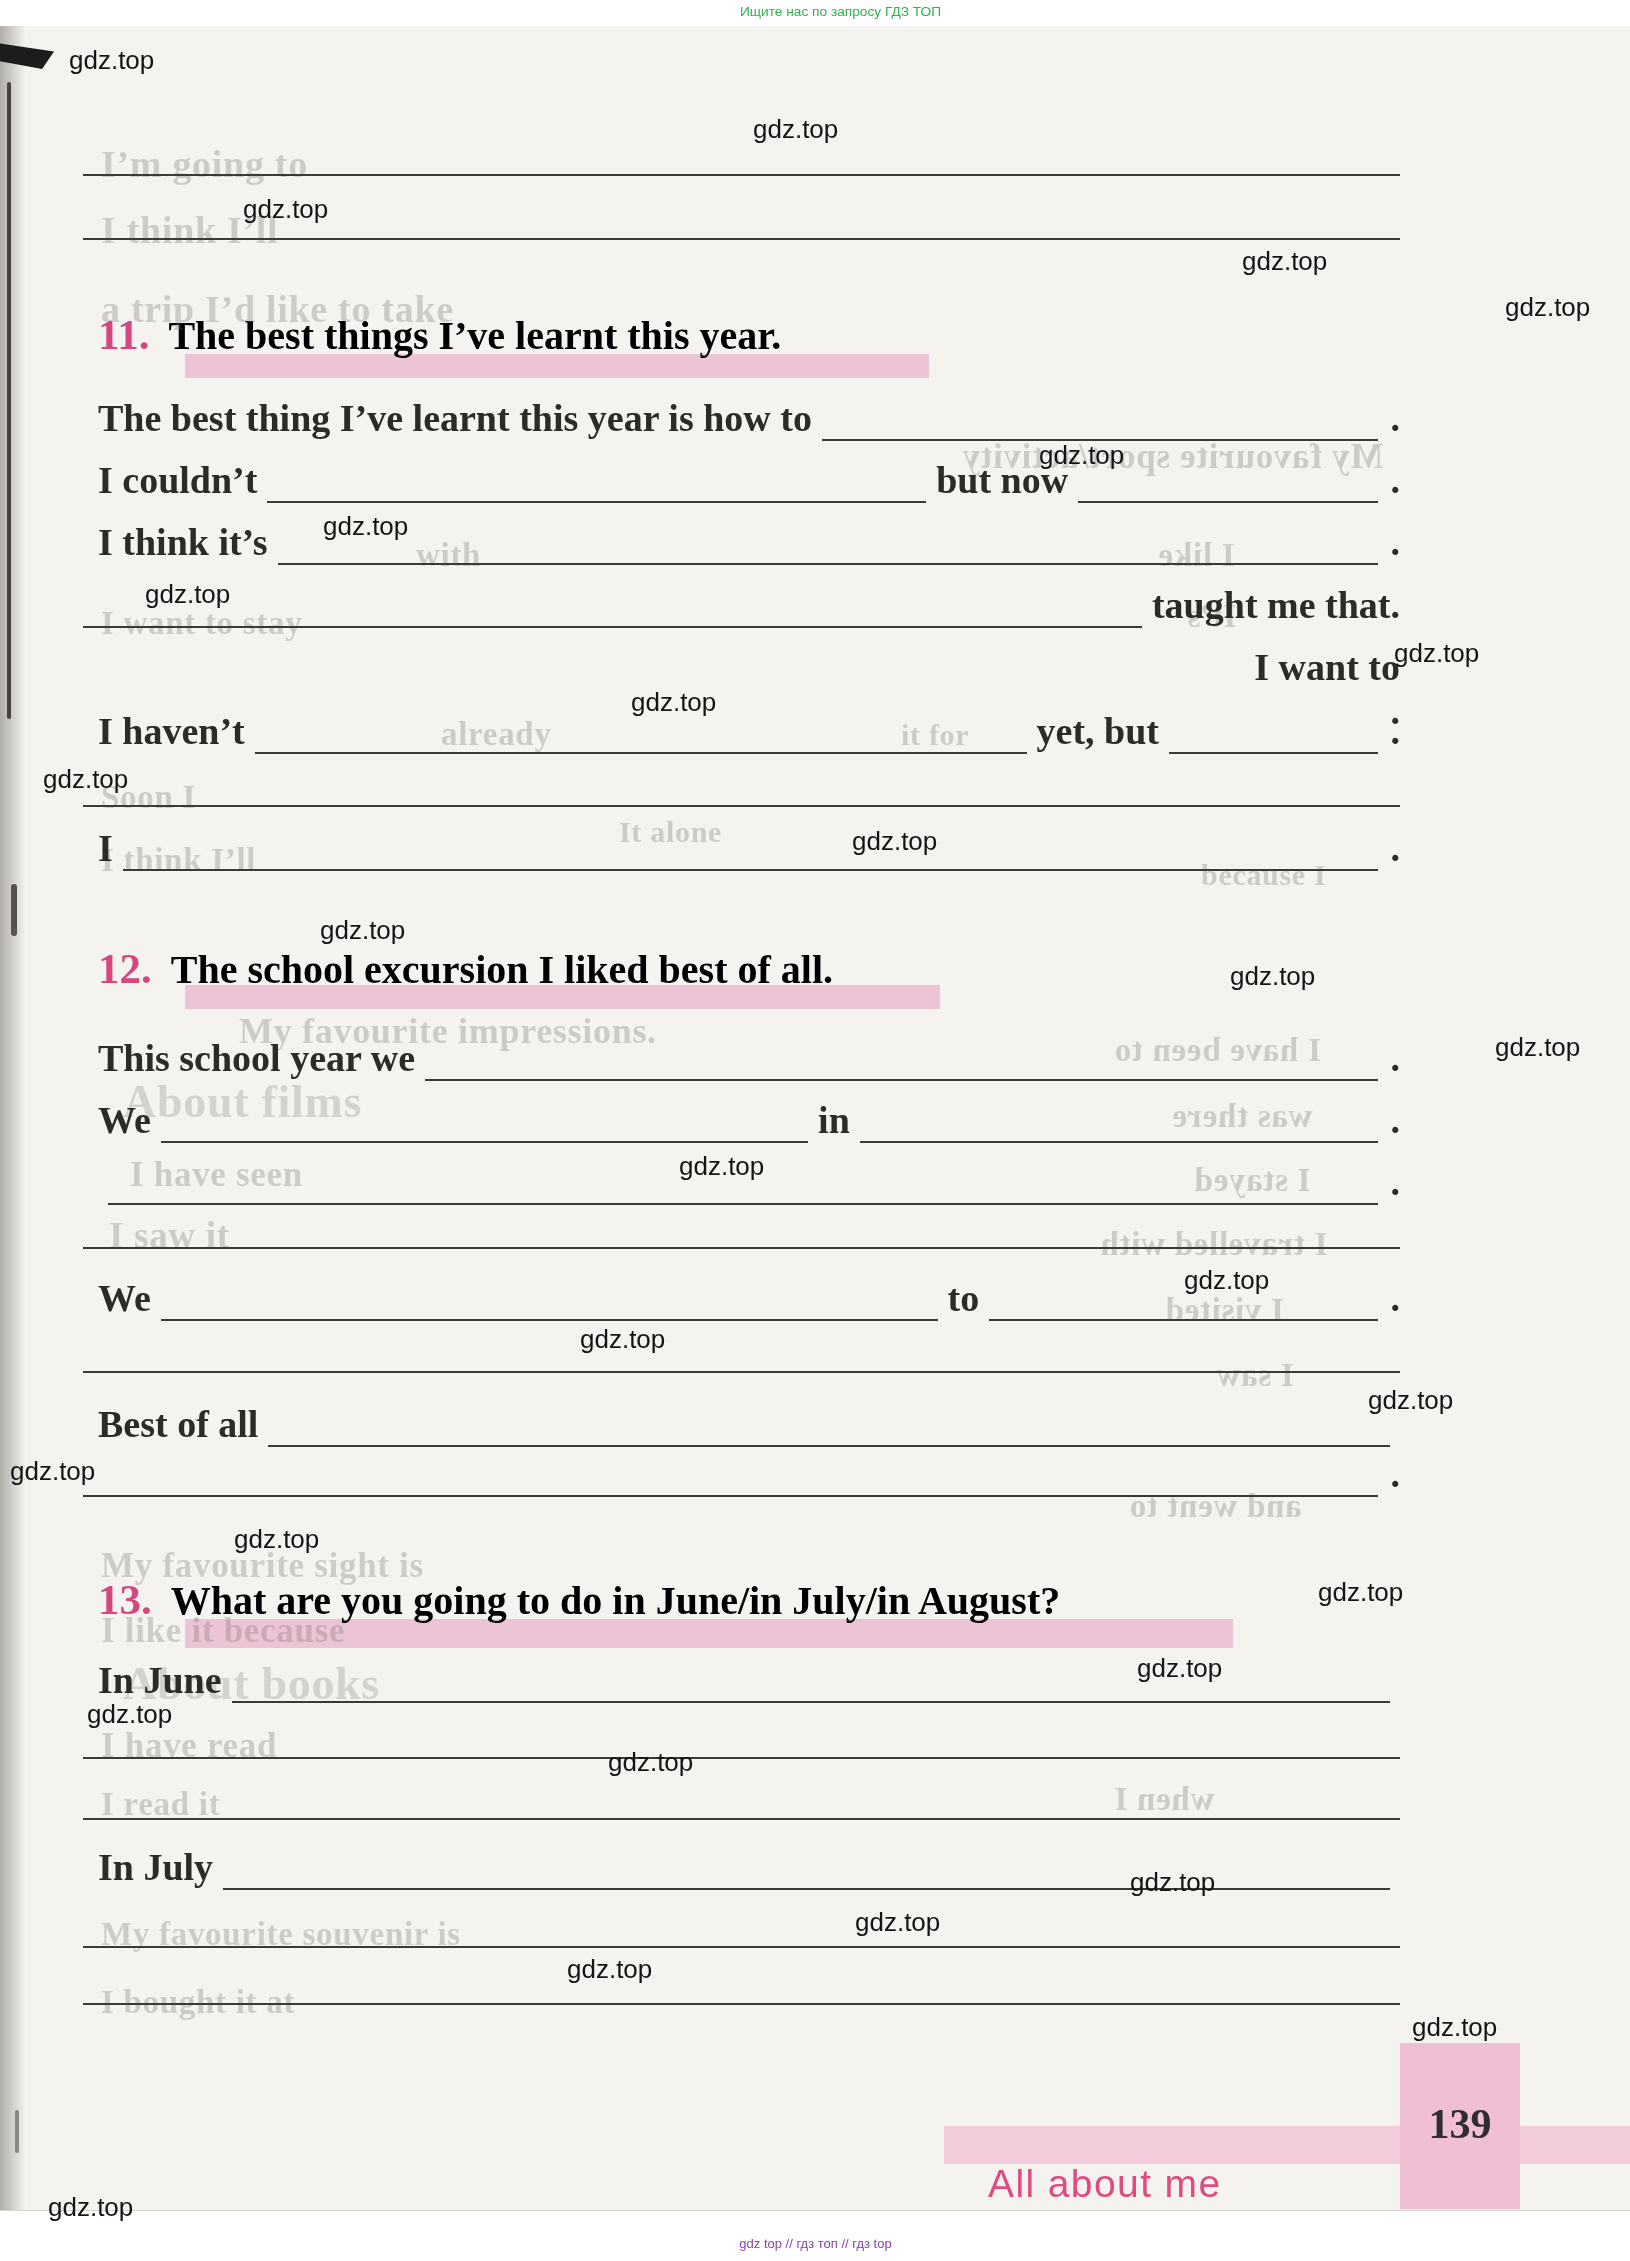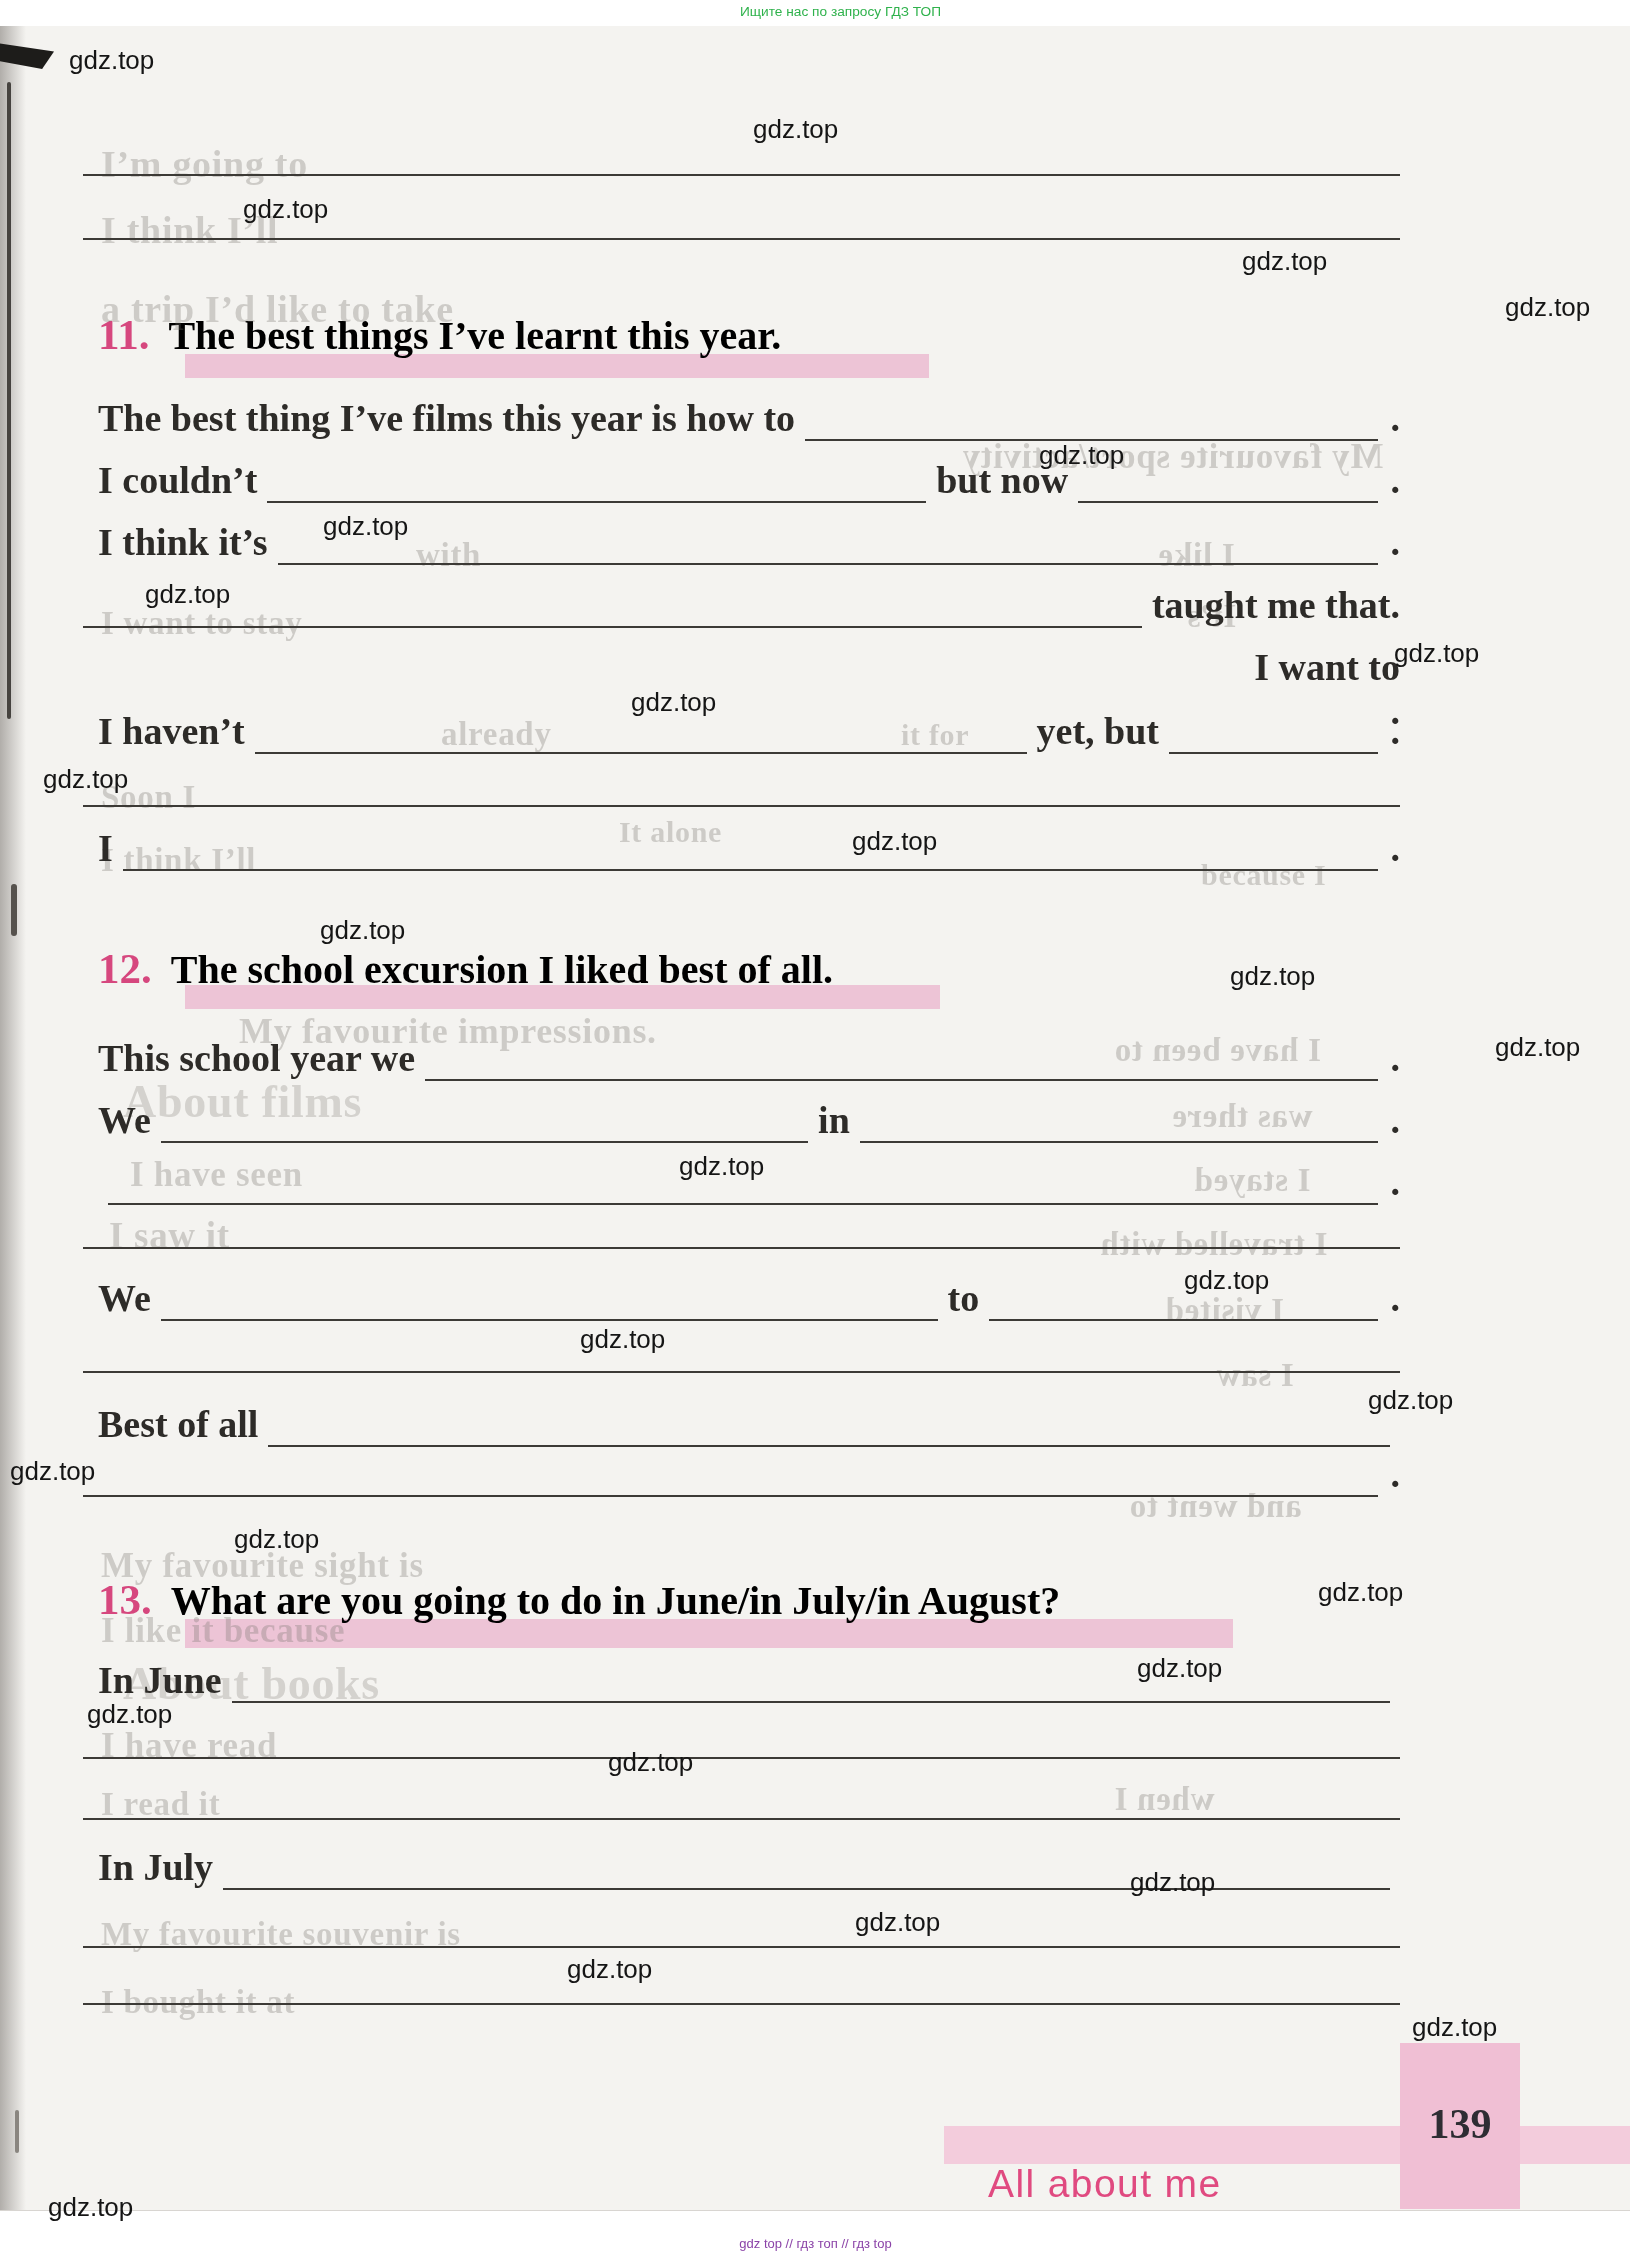--- a/index.html
+++ b/index.html
@@ -115,21 +115,21 @@
 <div class="ghost mir" style="left: 1114px; top: 1781px; font-size: 33px;">when I</div>
 <div class="ghost" style="left: 101px; top: 1916px; font-size: 33px;">My favourite souvenir is</div>
 <div class="ghost" style="left: 101px; top: 1984px; font-size: 33px;">I bought it at</div>
 <div class="row" style="left: 83px; right: 231px; top: 133px;">
     <span class="seg-b only" style="flex-grow: 1;"></span>
   </div>
 <div class="row" style="left: 83px; right: 231px; top: 197px;">
     <span class="seg-b only" style="flex-grow: 1;"></span>
   </div>
 <div class="row" style="left: 98px; right: 231px; top: 398px;">
-    <span class="seg-t">The best thing I’ve films this year is how to</span>
+    <span class="seg-t">The best thing I’ve learnt this year is how to</span>
     <span class="seg-b" style="flex-grow: 1;"></span>
     <span class="seg-d">.</span>
   </div>
 <div class="row" style="left: 98px; right: 231px; top: 460px;">
     <span class="seg-t">I couldn’t</span>
     <span class="seg-b" style="flex-grow: 2.2;"></span>
     <span class="seg-t">but now</span>
     <span class="seg-b" style="flex-grow: 1;"></span>
     <span class="seg-d">.</span>
   </div>

